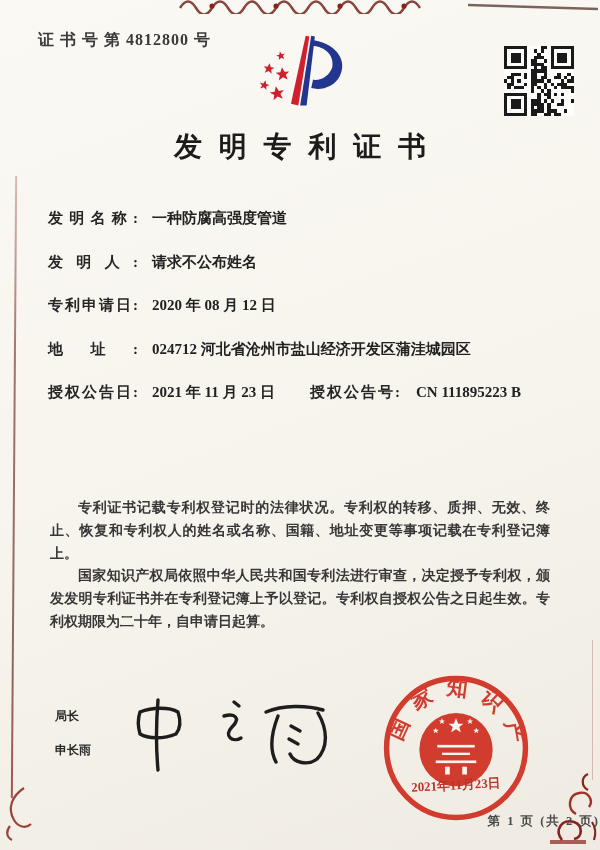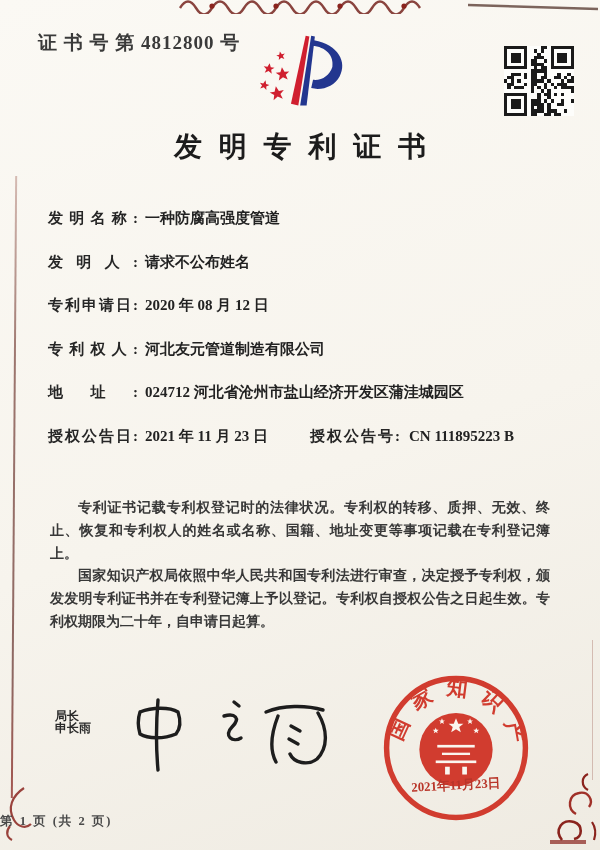--- a/index.html
+++ b/index.html
@@ -16,49 +16,49 @@
   .orn-top    { left:178px; top:-2px; }
   .orn-line-tr{ left:468px; top:0; }
   .left-rule  { left:13px; top:176px; width:2px; height:622px;
                 background:linear-gradient(#c9a79e, #7d4a42 30%, #6b3a35 80%, #8a231d);
                 transform:rotate(.4deg); opacity:.75; }
   .right-rule { left:592px; top:640px; width:1px; height:140px; background:#c09a90; opacity:.6; }
   .orn-bl { left:0; top:786px; }
   .orn-br { left:536px; top:756px; }
 
   
-  .cert-no { left:38px; top:30px; font-size:19px; letter-spacing:1px; color:#3a3a3a; font-weight:600; }
+  .cert-no { left:38px; top:30px; font-size:16px; letter-spacing:1px; color:#3a3a3a; font-weight:600; }
   .logo { left:256px; top:32px; width:92px; height:92px; }
   .qr   { left:504px; top:46px; width:70px; height:70px; }
 
   .title { left:0; top:128px; width:100%; text-align:center;
            font-size:28px; font-weight:bold; letter-spacing:.6em; text-indent:.6em; color:#1c1c1c; }
 
   
   .fields { left:48px; top:209px; right:30px; }
   .frow { margin-bottom:25.5px; font-size:15px; line-height:18px; white-space:nowrap; position:relative; }
   .flabel { display:inline-block; width:90px; text-align:justify; text-align-last:justify;
             font-weight:700; color:#262626; vertical-align:top; }
-  .fvalue { margin-left:7px; font-weight:600; color:#222; }
+  .fvalue { margin-left:14px; font-weight:600; color:#222; }
   .grant-no { position:absolute; left:262px; top:0; }
   .grant-no .flabel { width:auto; text-align-last:auto; letter-spacing:2px; }
 
   
   .paras { left:50px; top:497px; width:500px; font-size:14px; line-height:1.63; color:#383838; font-weight:600; }
   .paras p { text-indent:2em; text-align:justify; }
 
   
   .signer { left:55px; top:710px; font-size:12px; font-weight:700; color:#2a2a2a; line-height:1; }
-  .signer .name { }
+  .signer .name { margin-top:22px; }
   .sig-script { left:118px; top:686px; width:245px; height:98px; }
 
   
   .seal { left:378px; top:670px; width:156px; height:156px; }
 
-  .footer { left:0; top:813px; width:100%; text-align:left; font-size:12.5px;
+  .footer { left:0; top:813px; width:100%; text-align:right; font-size:12.5px;
             letter-spacing:2px; color:#4a4a4a; font-weight:600; }
 </style>
 </head>
 <body>
 
 <svg class="abs orn-top" width="244" height="16" viewBox="0 0 244 16">
   <path d="M2,10 q8,-13 16,0 q8,13 16,0 q8,-13 16,0 q8,13 16,0 q8,-13 16,0 q8,13 16,0 q8,-13 16,0 q8,13 16,0 q8,-13 16,0 q8,13 16,0 q8,-13 16,0 q8,13 16,0 q8,-13 16,0 q8,13 16,0 q8,-13 16,0" fill="none" stroke="#76241f" stroke-width="2.4" opacity=".85"></path>
   <circle cx="34" cy="8" r="2.6" fill="#8a231d"></circle>
     <circle cx="98" cy="8" r="2.6" fill="#8a231d"></circle>
   <circle cx="162" cy="8" r="2.6" fill="#8a231d"></circle>
@@ -232,23 +232,20 @@
   <div class="frow">
     <span class="flabel">发明名称:</span><span class="fvalue">一种防腐高强度管道</span>
   </div>
   <div class="frow">
     <span class="flabel">发明人:</span><span class="fvalue">请求不公布姓名</span>
   </div>
   <div class="frow">
     <span class="flabel">专利申请日:</span><span class="fvalue">2020 年 08 月 12 日</span>
   </div>
   <div class="frow">
-    <span class="flabel">专利权人:</span><span class="fvalue">河北友元管道制造有限公司</span>
-  </div>
-  <div class="frow">
     <span class="flabel">地址:</span><span class="fvalue">024712 河北省沧州市盐山经济开发区蒲洼城园区</span>
   </div>
   <div class="frow">
     <span class="flabel">授权公告日:</span><span class="fvalue">2021 年 11 月 23 日</span>
     <span class="grant-no">
       <span class="flabel">授权公告号:</span><span class="fvalue">CN 111895223 B</span>
     </span>
   </div>
 </div>
 

